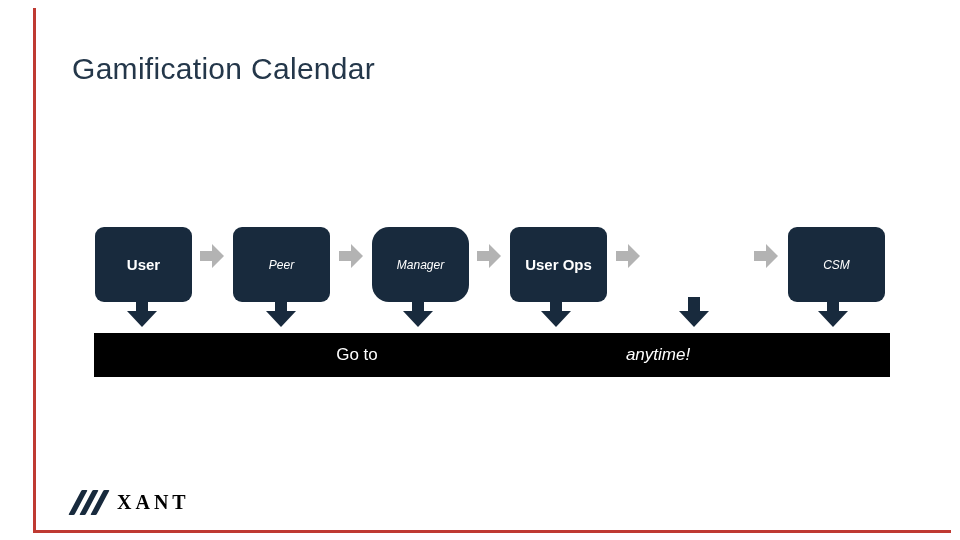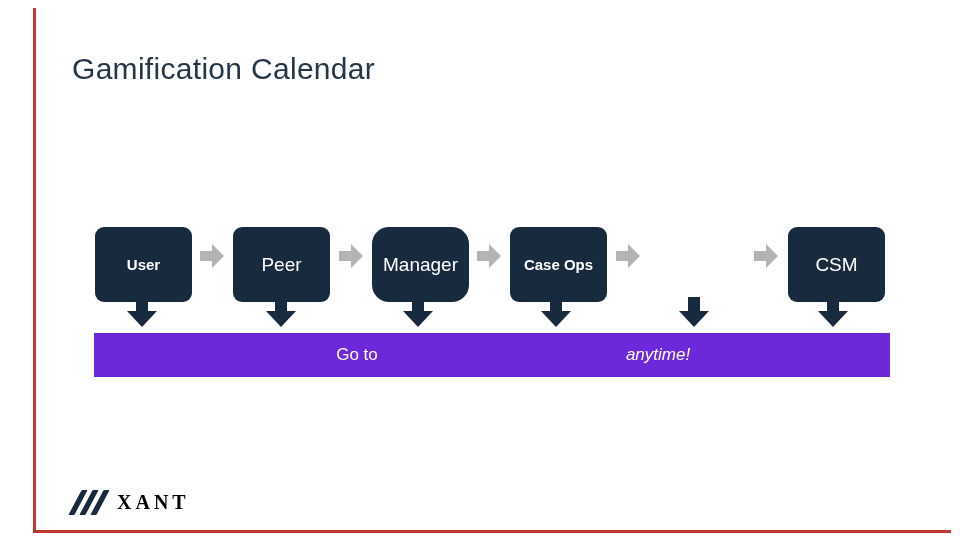--- a/index.html
+++ b/index.html
@@ -18,33 +18,33 @@
 
   .box {
     position:absolute; top:227px; width:97px; height:75px;
     background:#182a3d; border-radius:9px; color:#ffffff;
     display:flex; flex-direction:column; align-items:center; justify-content:center;
     text-align:center;
   }
   .b0 { left:95px; }  .b1 { left:233px; } .b2 { left:372px;border-radius:17px; }
   .b3 { left:510px; } .b4 { left:649px; } .b5 { left:788px; }
   .bold-label  { font-weight:bold; font-size:15px; }
-  .ital-label  { font-size:19px; }
+  .ital-label  { font-style:italic; font-size:12px; }
   .small-label { font-style:italic; font-size:11.5px; line-height:1.4; }
 
   .rarrow { position:absolute; top:243px; }
   .a0 { left:200px; } .a1 { left:339px; } .a2 { left:477px; } .a3 { left:616px; } .a4 { left:754px; }
 
   .darrow { position:absolute; top:297px; }
   .d0 { left:127px; } .d1 { left:266px; } .d2 { left:403px; }
   .d3 { left:541px; } .d4 { left:679px; } .d5 { left:818px; }
 
   .banner {
     position:absolute; left:94px; top:333px; width:796px; height:44px;
-    background:#6d28d9; color:#ffffff;
+    background:#000000; color:#ffffff;
   }
   .banner span { position:absolute; top:50%; transform:translate(-50%,-50%); font-size:17px; white-space:nowrap; }
   .go-to   { left:263px; }
   .anytime { left:520px; font-style:italic;margin-left:44px; }
 
   .logo { position:absolute; left:75px; top:487px; height:30px; display:flex; align-items:center; }
   .slashes { display:flex; gap:5px; transform:skewX(-28deg); margin-right:14px; }
   .slash { width:6px; height:25px; background:#182a3d; border-radius:1px; }
   .logo-text { font-weight:bold; font-size:20px; letter-spacing:4px; color:#000000;font-family:Liberation Serif, serif; }
 </style>
@@ -70,21 +70,21 @@
   <svg class="rarrow a1" width="24" height="26" viewBox="0 0 24 26">
     <polygon points="0,8 12,8 12,1 24,13 12,25 12,18 0,18" fill="#b3b3b3"></polygon>
   </svg>
   <div class="box b2">
     <span class="ital-label">Manager</span>
   </div>
   <svg class="rarrow a2" width="24" height="26" viewBox="0 0 24 26">
     <polygon points="0,8 12,8 12,1 24,13 12,25 12,18 0,18" fill="#b3b3b3"></polygon>
   </svg>
   <div class="box b3">
-    <span class="bold-label">Case Ops</span>
+    <span class="bold-label">User Ops</span>
   </div>
   <svg class="rarrow a3" width="24" height="26" viewBox="0 0 24 26">
     <polygon points="0,8 12,8 12,1 24,13 12,25 12,18 0,18" fill="#b3b3b3"></polygon>
   </svg>
   <svg class="rarrow a4" width="24" height="26" viewBox="0 0 24 26">
     <polygon points="0,8 12,8 12,1 24,13 12,25 12,18 0,18" fill="#b3b3b3"></polygon>
   </svg>
   <div class="box b5">
     <span class="ital-label">CSM</span>
   </div>

